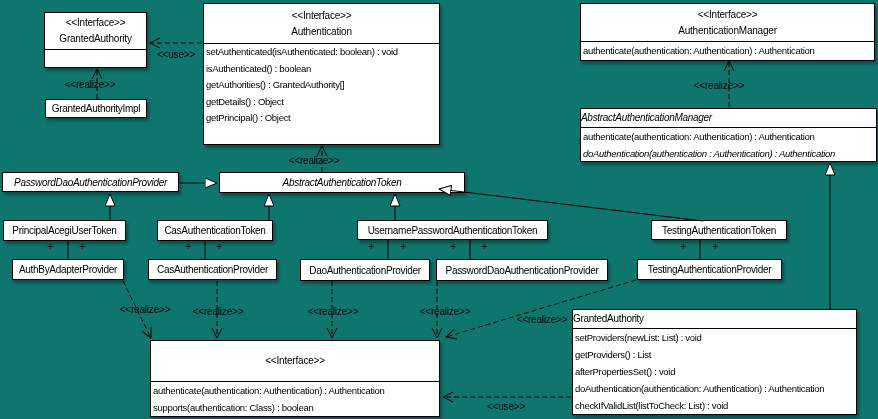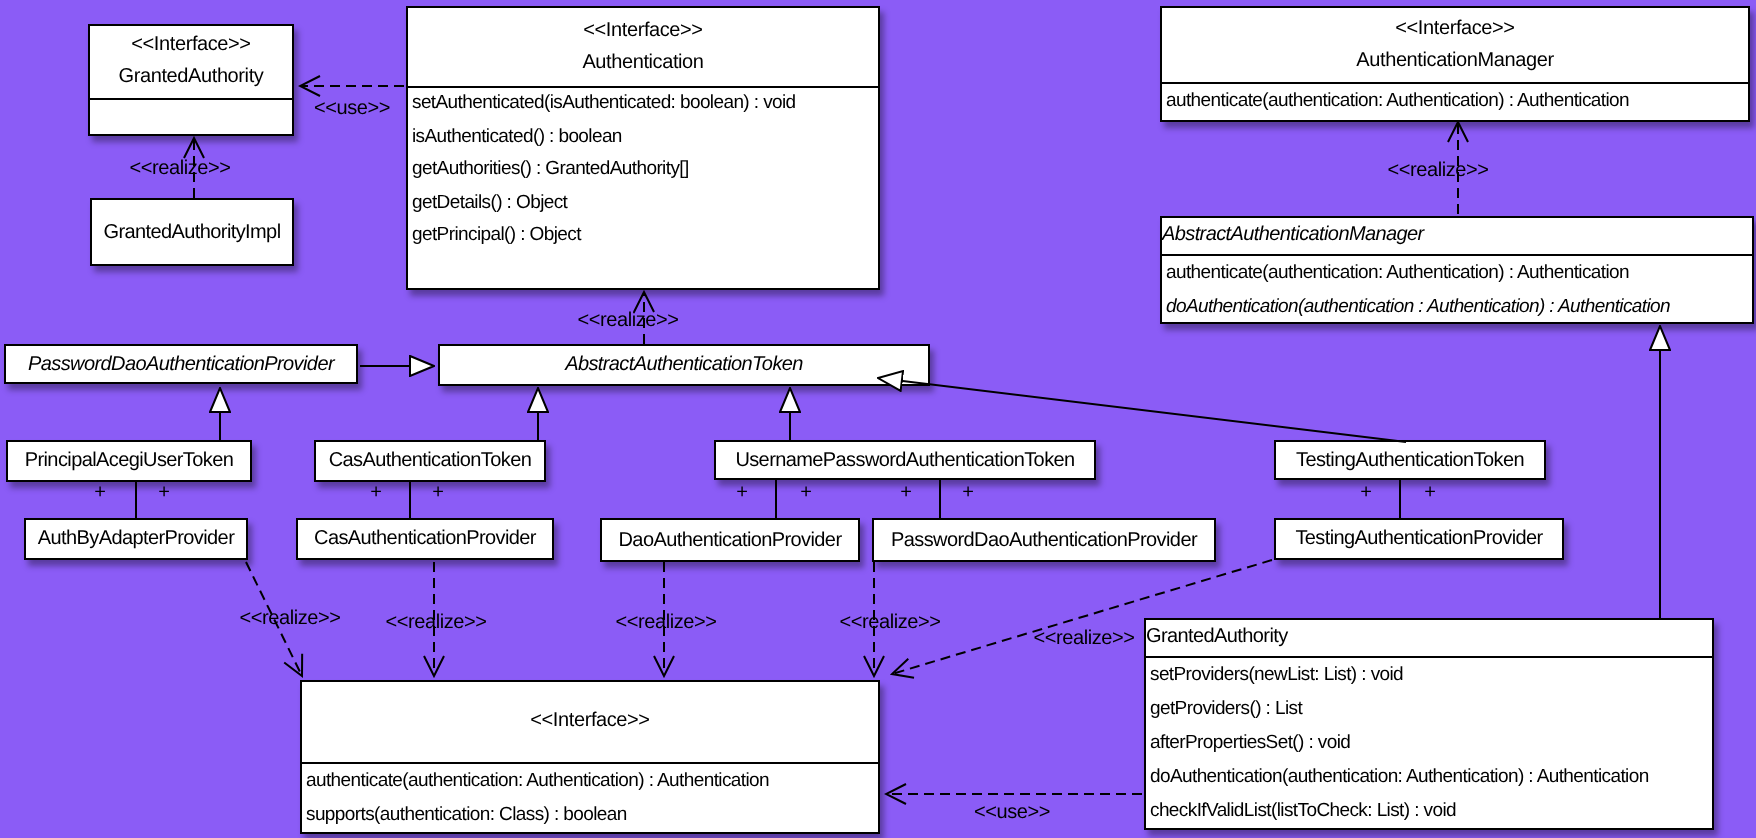--- a/index.html
+++ b/index.html
@@ -1,16 +1,16 @@
 <!DOCTYPE html>
 <html><head>
 <meta charset="utf-8">
 <style>
   html,body{margin:0;padding:0;background:#e9e9e9;}
-  .stage{position:relative;width:878px;height:419px;background:#8b5cf6;
+  .stage{position:relative;width:878px;height:419px;background:#0f766e;
          font-family:"Liberation Sans",sans-serif;color:#000;overflow:hidden;}
   .box{position:absolute;background:#fff;border:1px solid #000;
        box-shadow:2px 3px 3px rgba(0,0,0,0.35);box-sizing:border-box;z-index:2;}
   .hdr{text-align:center;border-bottom:1px solid #000;box-sizing:border-box;
        display:flex;flex-direction:column;justify-content:center;}
   .stereo,.cname{font-size:10px;letter-spacing:-0.2px;line-height:16px;white-space:nowrap;overflow:hidden;}
   .ttl{font-size:10px;letter-spacing:-0.3px;border-bottom:1px solid #000;
        height:18px;line-height:18px;white-space:nowrap;overflow:hidden;}
   .single{display:flex;align-items:center;justify-content:center;font-size:10px;
           letter-spacing:-0.3px;white-space:nowrap;overflow:hidden;height:100%;}
@@ -26,21 +26,21 @@
 
 <div class="stage">
 
   <div class="box" style="left:44px;top:12px;width:103px;height:56px">
     <div class="hdr" style="height:37px">
       <div class="stereo">&lt;&lt;Interface&gt;&gt;</div>
       <div class="cname">GrantedAuthority</div>
     </div>
   </div>
 
-  <div class="box" style="left:45px;top:99px;width:102px;height:34px">
+  <div class="box" style="left:45px;top:99px;width:102px;height:19px">
     <div class="single">GrantedAuthorityImpl</div>
   </div>
 
   <div class="box" style="left:203px;top:3px;width:237px;height:142px">
     <div class="hdr" style="height:40px">
       <div class="stereo">&lt;&lt;Interface&gt;&gt;</div>
       <div class="cname">Authentication</div>
     </div>
     <div class="m" style="height:16.6px;line-height:16.6px">setAuthenticated(isAuthenticated: boolean) : void</div>
     <div class="m" style="height:16.6px;line-height:16.6px">isAuthenticated() : boolean</div>
@@ -73,21 +73,21 @@
 
   <div class="box" style="left:3px;top:220px;width:123px;height:21px">
     <div class="single">PrincipalAcegiUserToken</div>
   </div>
   <div class="box" style="left:157px;top:220px;width:116px;height:21px">
     <div class="single">CasAuthenticationToken</div>
   </div>
   <div class="box" style="left:357px;top:220px;width:191px;height:20px">
     <div class="single">UsernamePasswordAuthenticationToken</div>
   </div>
-  <div class="box" style="left:637px;top:220px;width:136px;height:20px">
+  <div class="box" style="left:651px;top:220px;width:136px;height:20px">
     <div class="single">TestingAuthenticationToken</div>
   </div>
 
   <div class="box" style="left:12px;top:259px;width:112px;height:21px">
     <div class="single">AuthByAdapterProvider</div>
   </div>
   <div class="box" style="left:148px;top:259px;width:129px;height:21px">
     <div class="single">CasAuthenticationProvider</div>
   </div>
   <div class="box" style="left:300px;top:259px;width:130px;height:22px">

